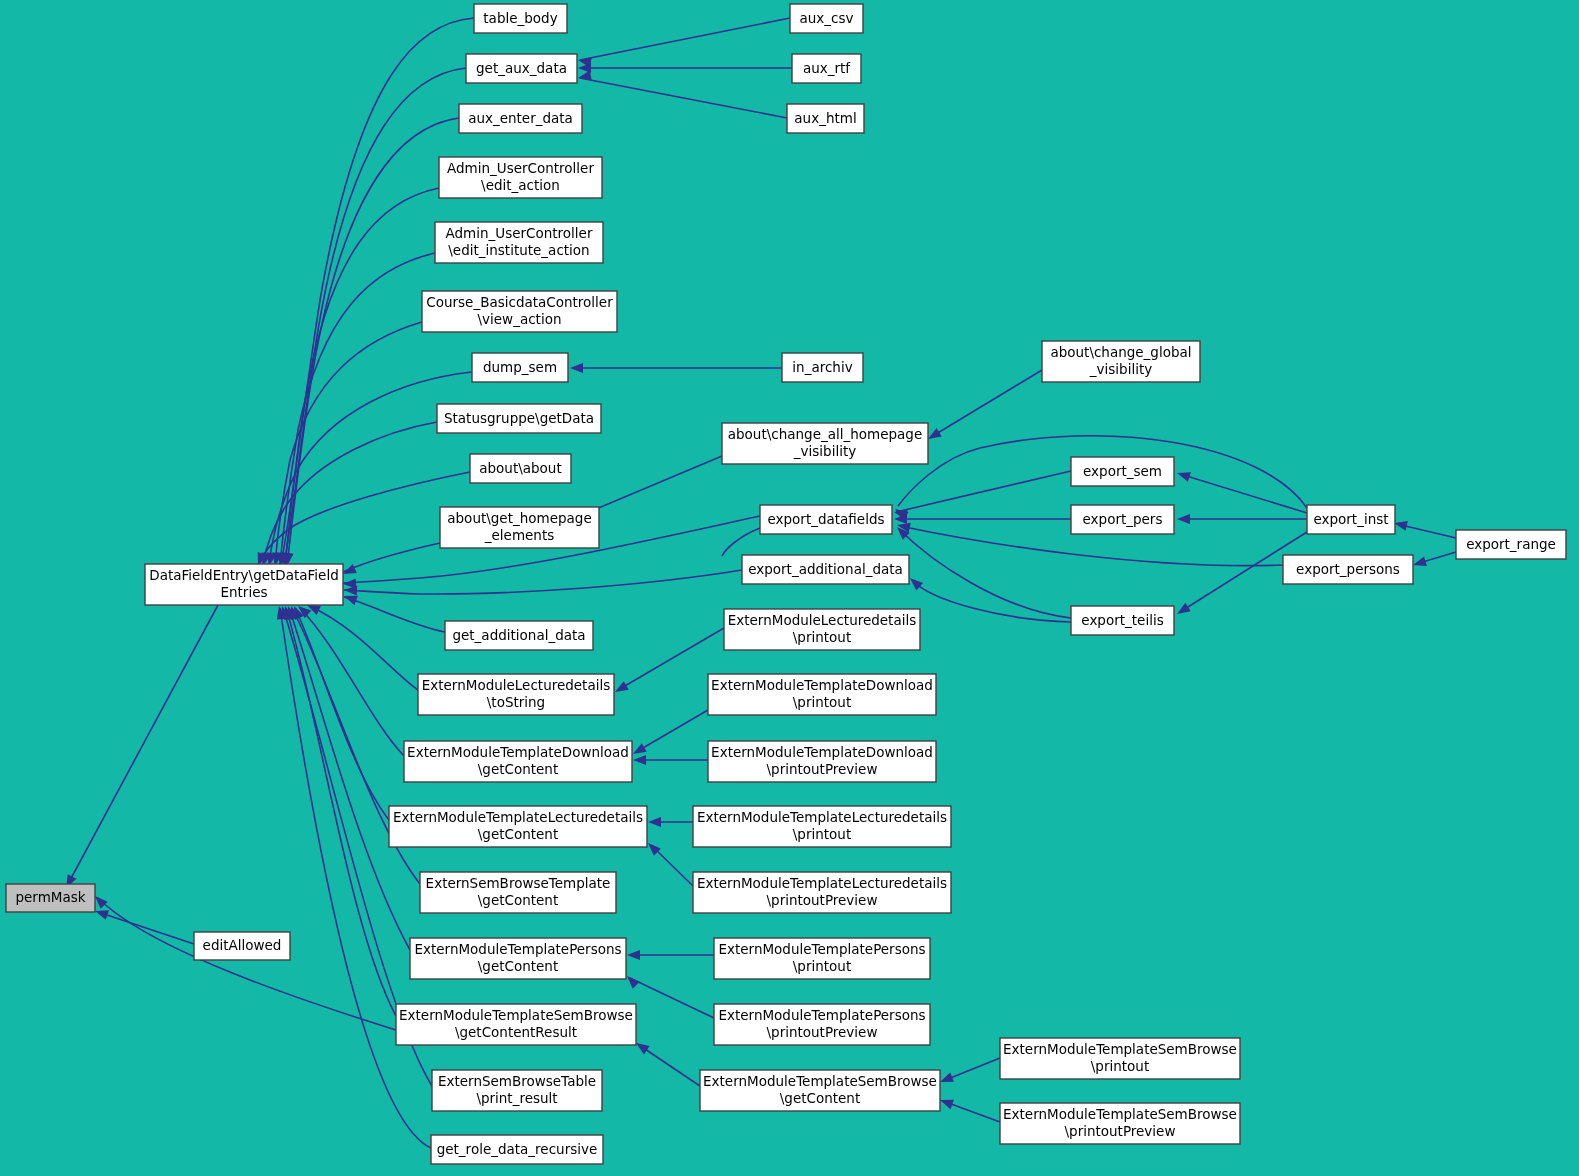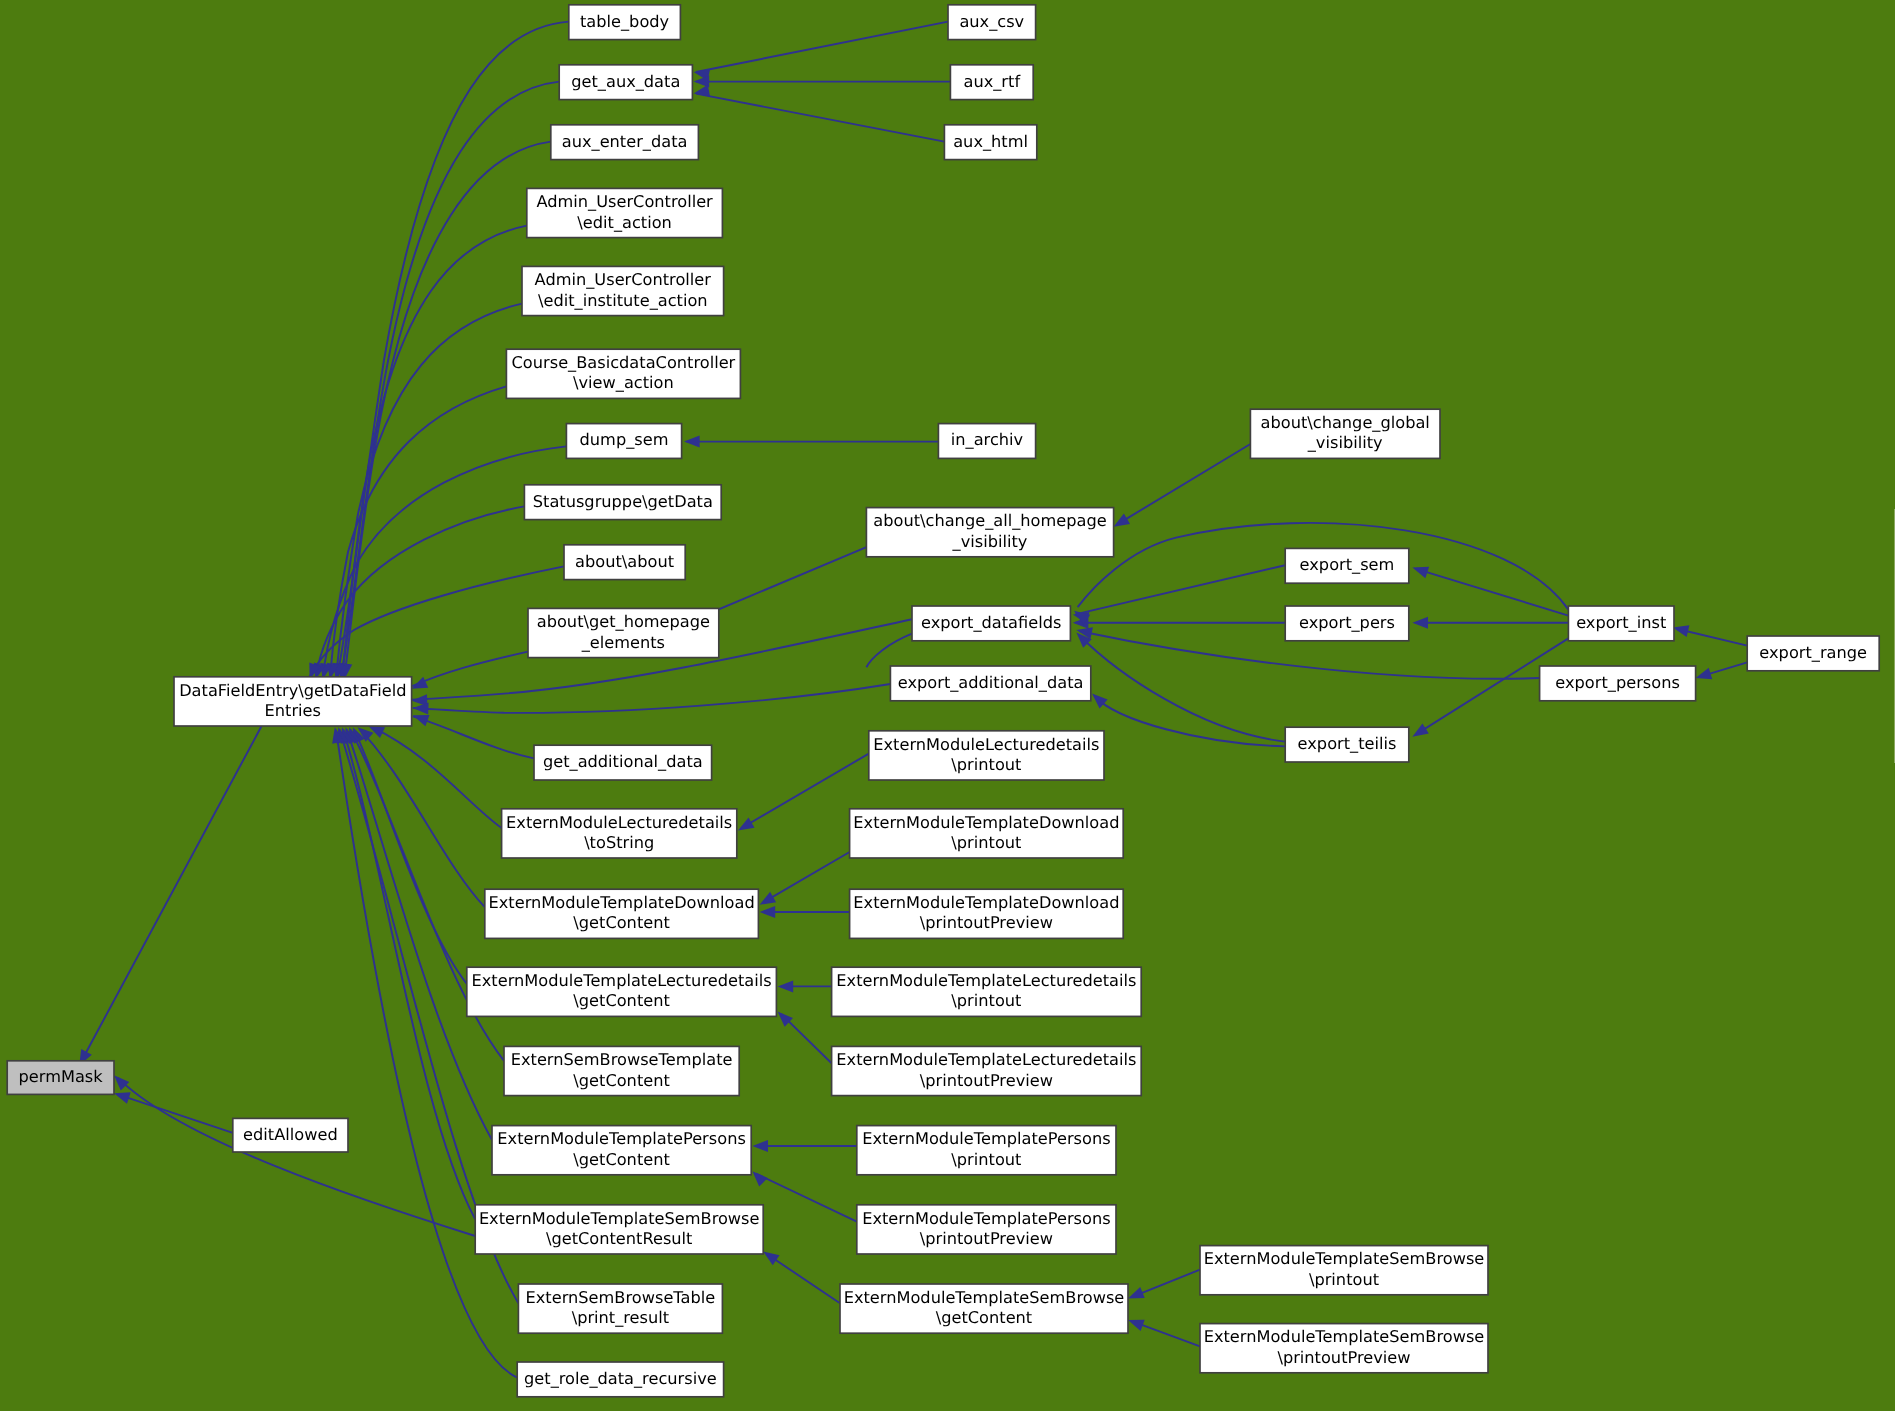--- a/index.html
+++ b/index.html
@@ -1,21 +1,21 @@
 <!DOCTYPE html>
 <html><head>
 <meta charset="utf-8">
 <title>Call graph</title>
 <style>
   html,body{margin:0;padding:0;background:#ffffff;}
   body{
     font-family:"DejaVu Sans","Liberation Sans",sans-serif;
     width:1579px;height:1176px;overflow:hidden;
   }
-  #graph-root{position:relative;width:1579px;height:1176px;background:#4d7c0f;}
+  #graph-root{position:relative;width:1579px;height:1176px;background:#14b8a6;}
   svg#callgraph{display:block;width:1579px;height:1176px;}
   .edge{fill:none;stroke:#2E3190;stroke-width:1.6;}
   .arrowhead{fill:#2E3190;stroke:none;}
   .nodebox{fill:#ffffff;stroke:#404040;stroke-width:1.4;}
   .nodebox.highlight{fill:#bfbfbf;}
   .nodelabel{
     font-family:"DejaVu Sans","Liberation Sans",sans-serif;
     font-size:13.5px;fill:#000000;text-anchor:middle;
     dominant-baseline:middle;white-space:pre;
   }

